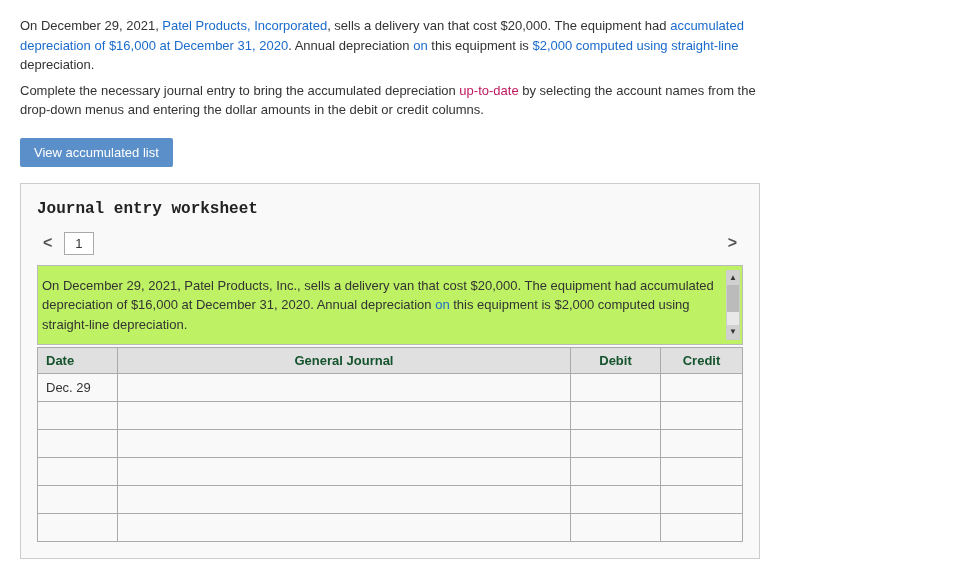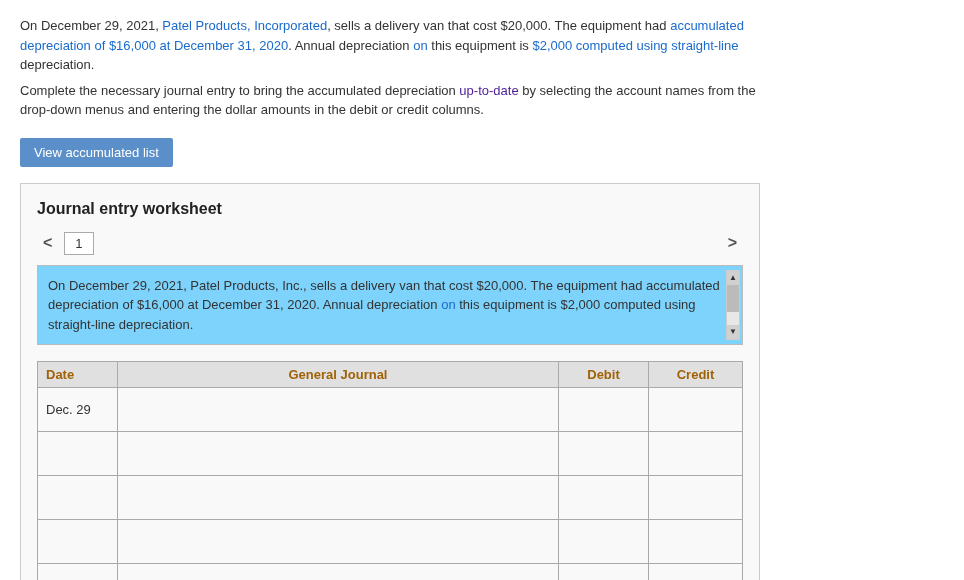--- a/index.html
+++ b/index.html
@@ -21,21 +21,21 @@
     .intro-text .highlight {
       color: #1a6bcc;
     }
     .instruction-text {
       color: #333;
       line-height: 1.5;
       margin-bottom: 18px;
       max-width: 740px;
     }
     .instruction-text .highlight {
-      color: #4c1d95;
+      color: #be185d;
     }
     .btn-view-transaction {
       background-color: #5b8fc9;
       color: #fff;
       border: none;
       padding: 7px 14px;
       font-size: 13px;
       cursor: pointer;
       margin-bottom: 16px;
       border-radius: 2px;
@@ -45,20 +45,21 @@
       background: #f9f9f9;
       padding: 16px;
       max-width: 740px;
       position: relative;
     }
     .worksheet-title {
       font-size: 16px;
       font-weight: bold;
       color: #222;
       margin-bottom: 14px;
+      font-family: Liberation Mono, monospace;
     }
     .nav-row {
       display: flex;
       align-items: center;
       margin-bottom: 10px;
       gap: 6px;
     }
     .nav-arrow {
       font-size: 16px;
       color: #555;
@@ -71,26 +72,26 @@
     .page-num-box {
       border: 1px solid #aaa;
       background: #fff;
       padding: 3px 10px;
       font-size: 13px;
       min-width: 28px;
       text-align: center;
     }
     .description-box {
       border: 1px solid #bbb;
-      background: #7dd3fc;
-      padding: 10px 10px;
+      background: #bef264;
+      padding: 10px 4px;
       font-size: 13px;
       line-height: 1.5;
       color: #333;
-      margin-bottom: 16px;
+      margin-bottom: 2px;
       position: relative;
       padding-right: 18px;
     }
     .description-box .highlight {
       color: #1a6bcc;
     }
     .scrollbar-area {
       position: absolute;
       right: 2px;
       top: 4px;
@@ -136,30 +137,30 @@
       width: 100%;
       border-collapse: collapse;
       font-size: 13px;
     }
     .journal-table th {
       background: #e0e0e0;
       border: 1px solid #aaa;
       padding: 5px 8px;
       text-align: center;
       font-weight: bold;
-      color: #a16207;
+      color: #14532d;
     }
     .journal-table th.date-col { width: 80px; text-align: left; }
     .journal-table th.journal-col { text-align: center; }
     .journal-table th.debit-col { width: 90px; }
-    .journal-table th.credit-col { width: 94px; }
+    .journal-table th.credit-col { width: 82px; }
     .journal-table td {
       border: 1px solid #aaa;
       padding: 5px 8px;
-      height: 44px;
+      height: 28px;
       vertical-align: middle;
     }
     .journal-table td.date-cell {
       color: #333;
       font-size: 13px;
     }
     .journal-table td input {
       width: 100%;
       border: none;
       outline: none;

